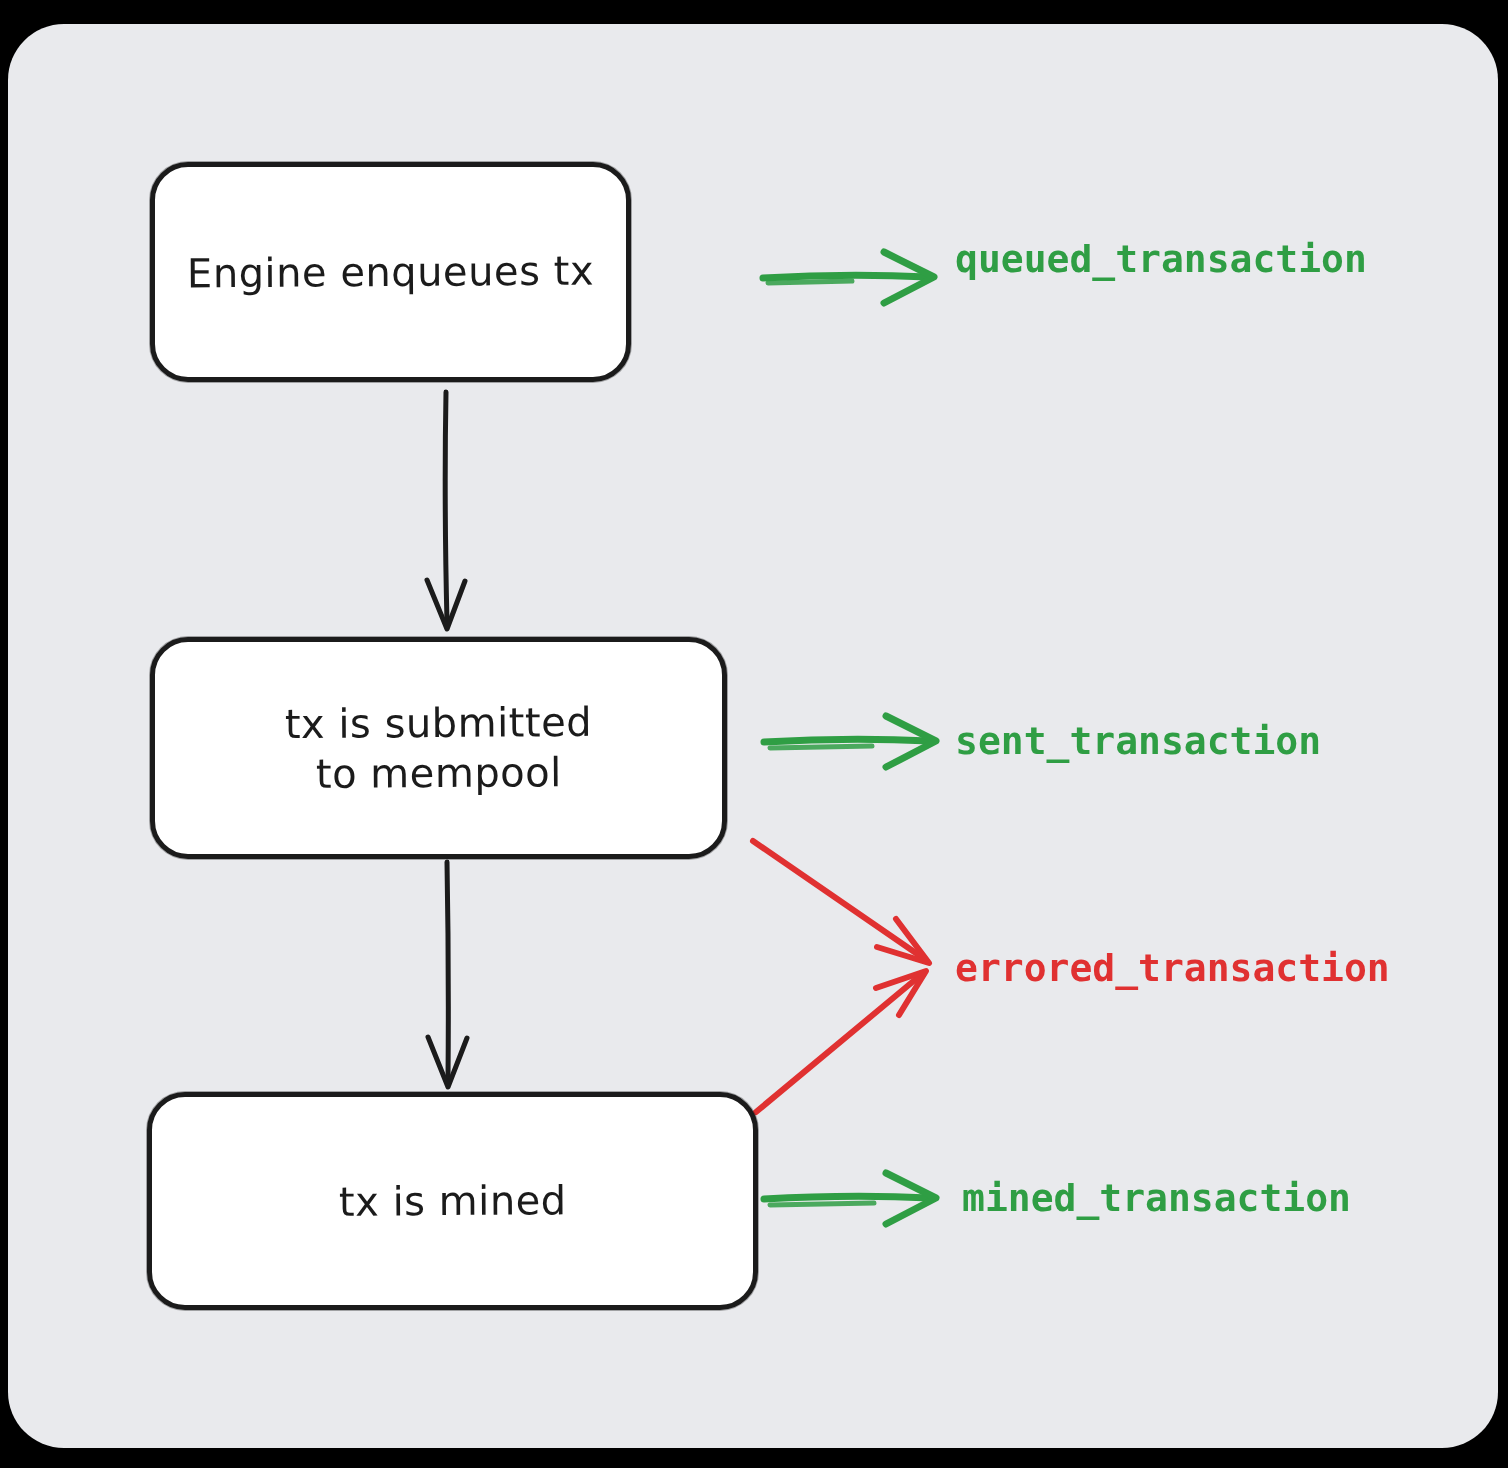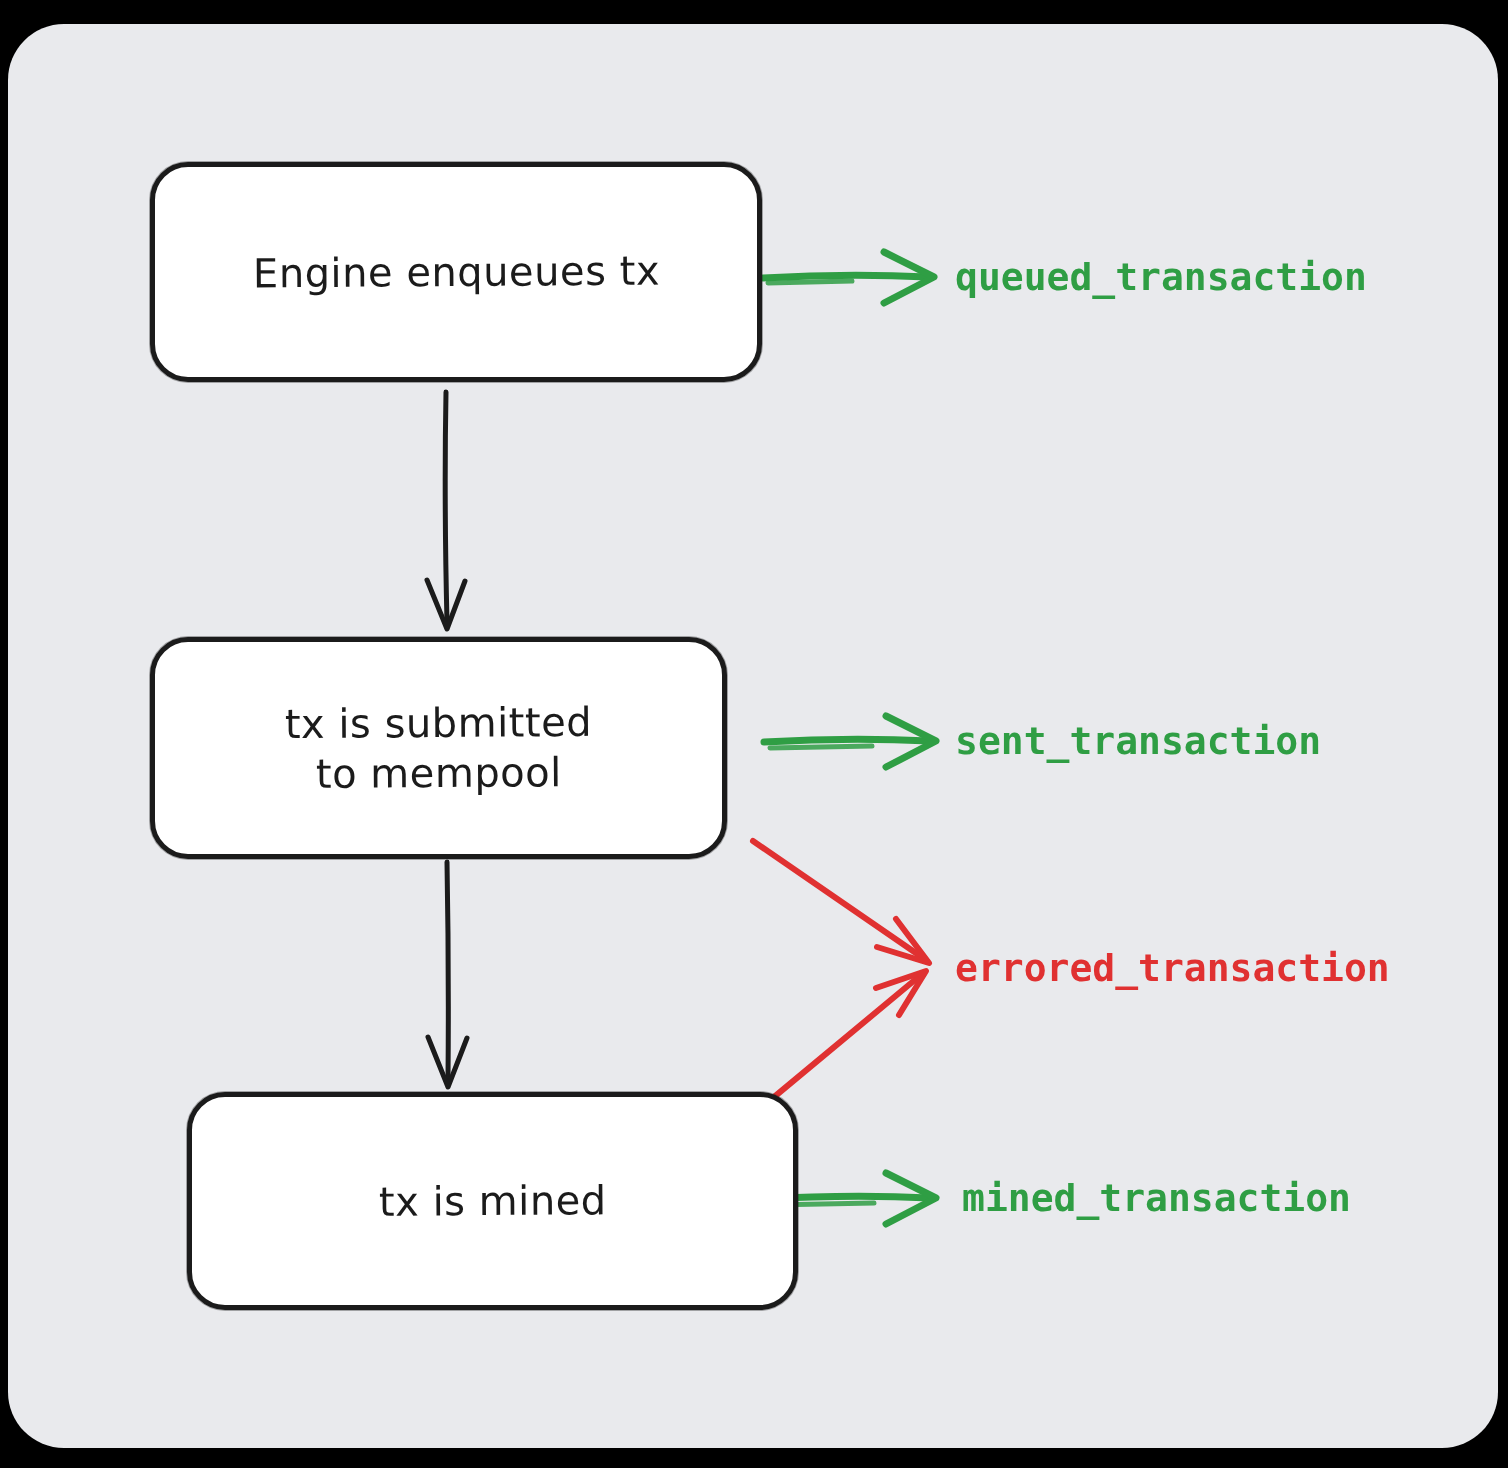--- a/index.html
+++ b/index.html
@@ -55,34 +55,34 @@
   .node-label {
     font-family: "DejaVu Sans", sans-serif;
     font-size: 40px;
     color: #1b1b1b;
     letter-spacing: 0.5px;
     text-align: center;
     white-space: pre-line;
     line-height: 1.25;
     transform: rotate(-0.4deg);
   }
-  .node-1 { left: 150px; top: 162px; width: 612px; height: 220px; }
+  .node-1 { left: 150px; top: 162px; width: 481px; height: 220px; }
   .node-2 { left: 150px; top: 637px; width: 577px; height: 222px; }
-  .node-3 { left: 147px; top: 1092px; width: 611px; height: 218px; margin-left: 40px; }
+  .node-3 { left: 147px; top: 1092px; width: 611px; height: 218px; }
   .event-label {
     position: absolute;
     left: 955px;
     font-family: "DejaVu Sans Mono", monospace;
     font-size: 38px;
     font-weight: 700;
     line-height: 52px;
     letter-spacing: 0px;
     white-space: nowrap;
   }
-  .event-queued  { top: 251px; text-align: center; }
+  .event-queued  { top: 233px; text-align: center; }
   .event-sent    { top: 715px; }
   .event-errored { top: 942px; text-align: center; }
   .event-mined   { top: 1172px; }
 </style>
 </head>
 <body>
 
 <div class="stage">
 
   <div class="canvas-bg"></div>

